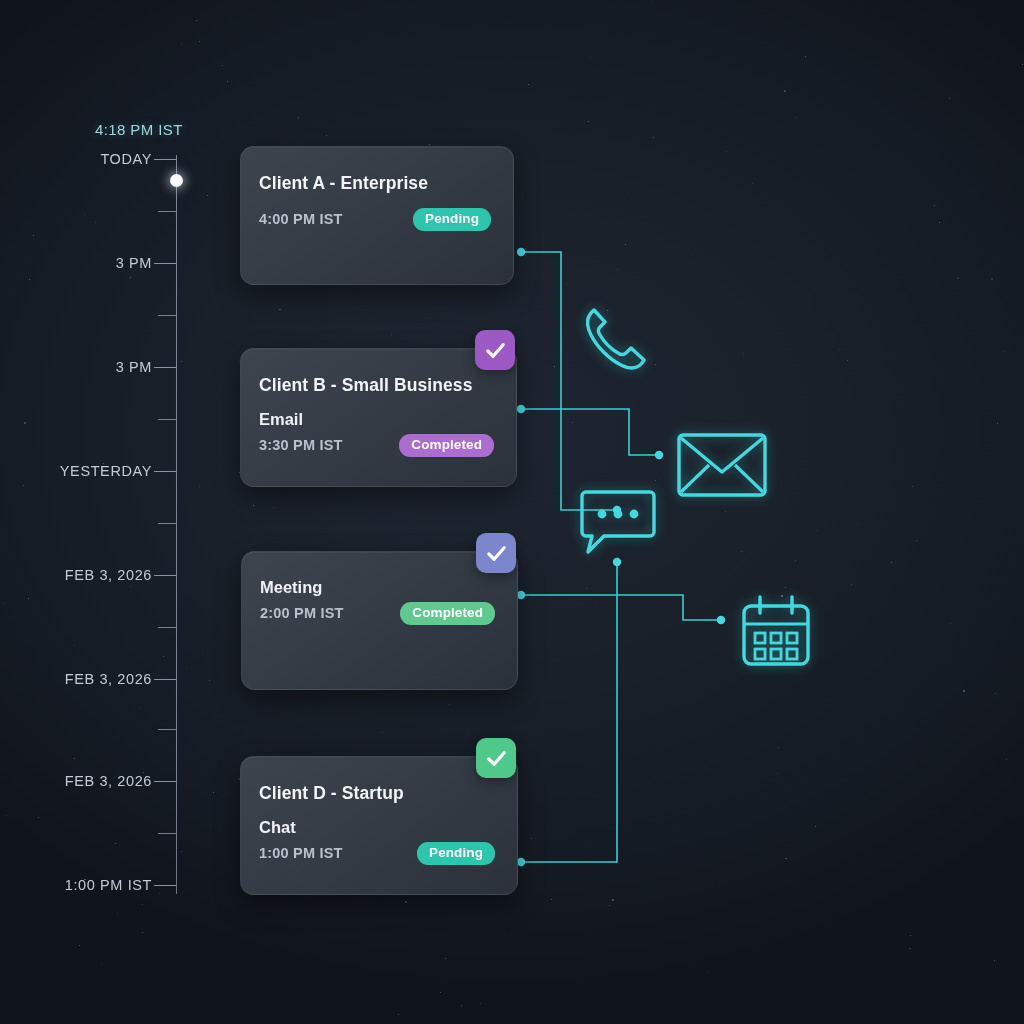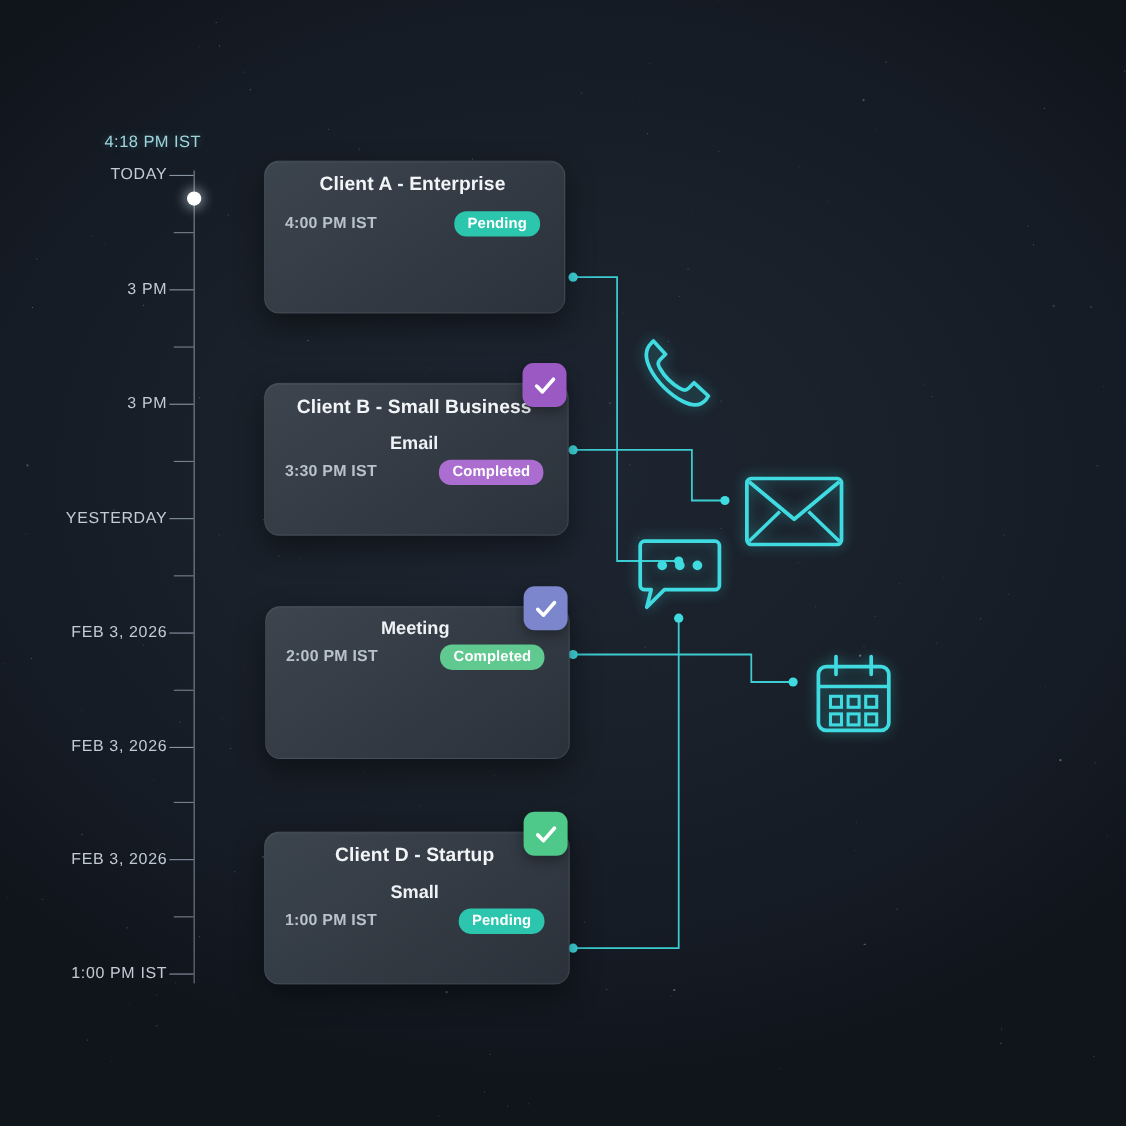--- a/index.html
+++ b/index.html
@@ -46,22 +46,21 @@
     color:#9fd6dd; font-size:15px; letter-spacing:.4px;
     text-shadow:0 0 8px rgba(110,200,215,.35);
   }
   
   .card {
     position:absolute;
     border-radius:14px;
     background:linear-gradient(145deg, rgba(62,70,80,.96) 0%, rgba(52,60,69,.95) 55%, rgba(44,51,60,.95) 100%);
     border:1px solid rgba(130,142,156,.17);
     box-shadow:0 10px 26px rgba(0,0,0,.42), inset 0 1px 0 rgba(255,255,255,.045);
-    padding:10px 22px 20px 18px;
-    text-align:center;
+    padding:26px 22px 20px 18px;
   }
   .card-client {
     color:#f2f5f8; font-size:17.5px; font-weight:bold;
     letter-spacing:.1px; margin-bottom:14px;
   }
   .card-type {
     color:#eef2f6; font-size:16.5px; font-weight:bold;
     margin-bottom:5px;
   }
   .card-foot { display:flex; align-items:center;font-weight:bold; }
@@ -371,21 +370,21 @@
           <div class="pill green">Completed</div>
         </div>
       </div>
       <div class="check blue" style="left: 476px; top: 533px;">
         <svg viewBox="0 0 24 24">
           <path d="M4 12.5 L9.5 18 L20 6" fill="none" stroke="#fff" stroke-width="3.4" stroke-linecap="round" stroke-linejoin="round"></path>
         </svg>
       </div>
       <div class="card" style="left: 240px; top: 756px; width: 278px; height: 139px;">
         <div class="card-client">Client D - Startup</div>
-        <div class="card-type">Small</div>
+        <div class="card-type">Chat</div>
         <div class="card-foot">
           <div class="card-time">1:00 PM IST</div>
           <div class="pill teal">Pending</div>
         </div>
       </div>
       <div class="check green" style="left: 476px; top: 738px;">
         <svg viewBox="0 0 24 24">
           <path d="M4 12.5 L9.5 18 L20 6" fill="none" stroke="#fff" stroke-width="3.4" stroke-linecap="round" stroke-linejoin="round"></path>
         </svg>
       </div>

